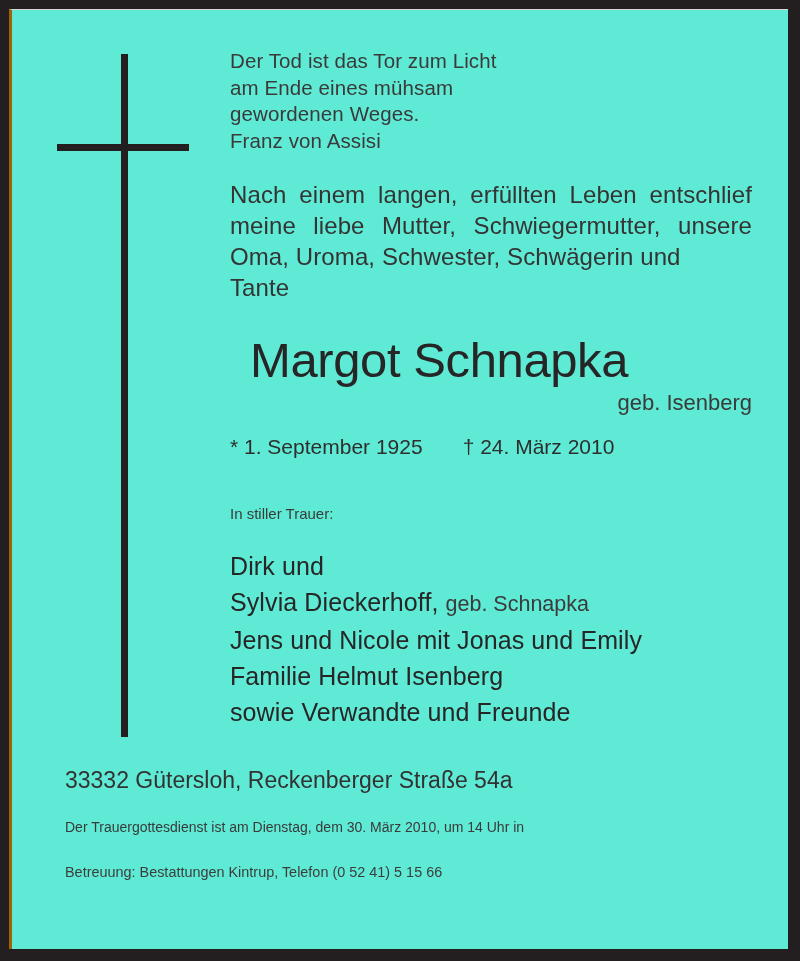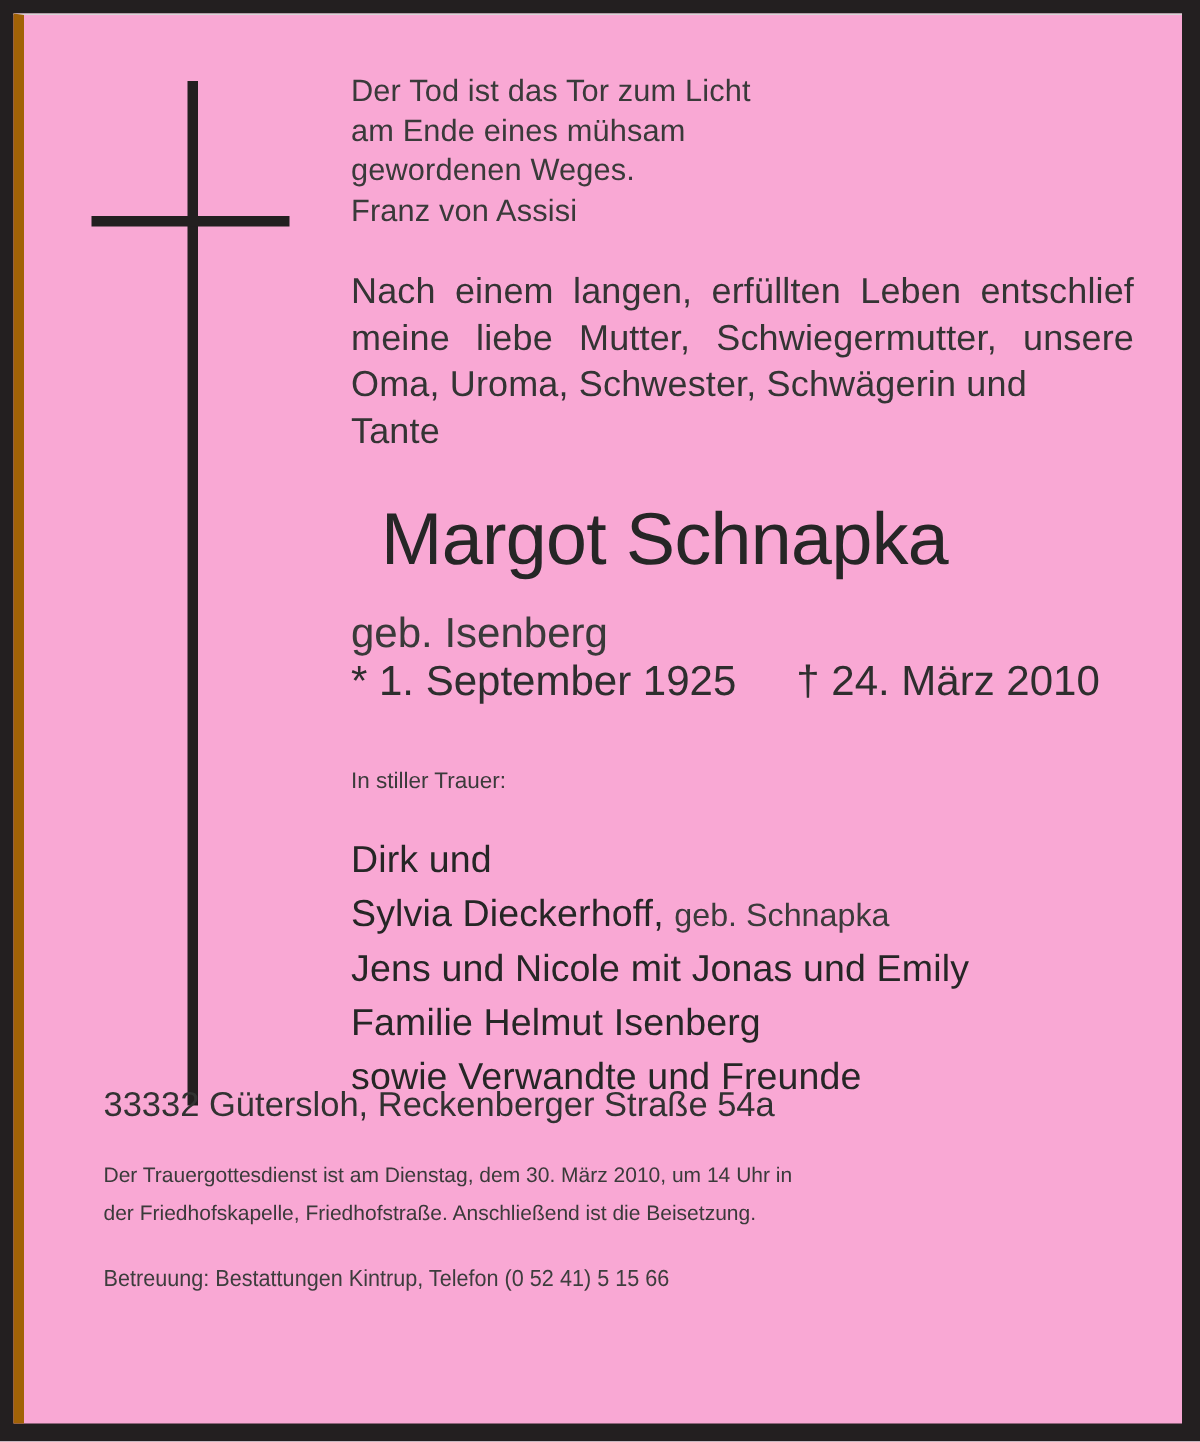--- a/index.html
+++ b/index.html
@@ -20,23 +20,23 @@
     background: #231f20;
     padding: 9px 12px 12px 9px;
     overflow: hidden;
   }
 
   .paper {
     position: relative;
     width: 100%;
     height: 100%;
     box-sizing: border-box;
-    background: #f9a8d4;
+    background: #5eead4;
     border-top: 1px solid #d8d5d6;
-    border-left: 7px solid #a16207;
+    border-left: 3px solid #a16207;
     overflow: hidden;
   }
 
   
   .cross-wrap {
     position: absolute;
     left: 0;
     top: 0;
     width: 200px;
     height: 740px;
@@ -90,29 +90,30 @@
     margin-top: 28px;
     font-size: 49px;
     line-height: 58px;
     font-weight: 400;
     color: #262626;
     letter-spacing: -0.4px;
     margin-left: 20px;
   }
 
   .maiden {
-    margin-top: 19px;
-    font-size: 28px;
+    margin-top: 0;
+    font-size: 22px;
     line-height: 27px;
     color: #3a3a3a;
+    text-align: right;
   }
 
   .dates {
-    margin-top: 4px;
-    font-size: 28px;
+    margin-top: 16px;
+    font-size: 21px;
     line-height: 30px;
     color: #2e2e2e;
     white-space: pre;
   }
   .dates .gap { display: inline-block; width: 40px; }
 
   .mourn-head {
     margin-top: 38px;
     font-size: 15px;
     line-height: 28px;
@@ -130,21 +131,21 @@
   .mourners .sub {
     font-size: 21.5px;
     color: #3b3b3b;
     letter-spacing: 0;
   }
 
   
   .footer {
     position: absolute;
     left: 53px;
-    top: 711px;
+    top: 755px;
     width: 690px;
     color: #3a3a3a;
   }
   .address {
     font-size: 23px;
     line-height: 30px;
     color: #323232;
   }
   .service {
     margin-top: 20px;
@@ -201,19 +202,18 @@
         <div class="m-line"><span>Familie Helmut Isenberg</span></div>
         <div class="m-line"><span>sowie Verwandte und Freunde</span></div>
       </div>
 
     </div>
 
     <div class="footer">
       <div class="address">33332 Gütersloh, Reckenberger Straße 54a</div>
       <div class="service">
         <div>Der Trauergottesdienst ist am Dienstag, dem 30. März 2010, um 14 Uhr in</div>
-        <div>der Friedhofskapelle, Friedhofstraße. Anschließend ist die Beisetzung.</div>
       </div>
       <div class="provider">Betreuung: Bestattungen Kintrup, Telefon (0 52 41) 5 15 66</div>
     </div>
 
   </div>
 </div>
 
 </body></html>

